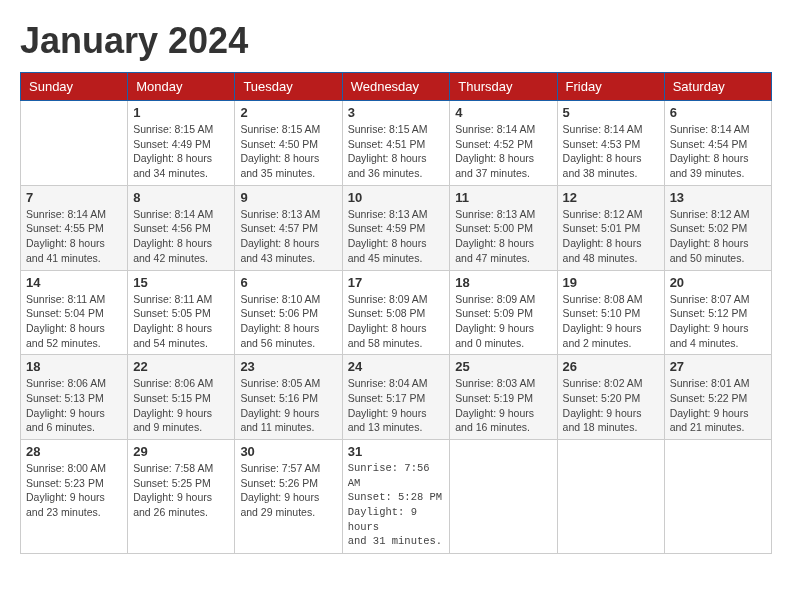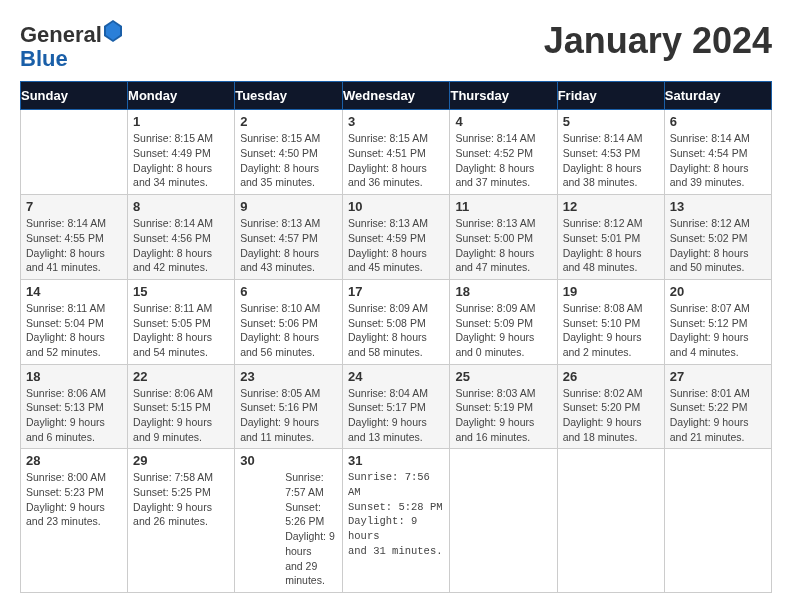--- a/index.html
+++ b/index.html
@@ -44,26 +44,26 @@
     .calendar-subtitle {
       font-size: 16px;
       color: #555;
     }
     table {
       width: 100%;
       border-collapse: collapse;
       font-size: 11px;
     }
     thead tr th {
-      background-color: #0f172a;
+      background-color: #b91c1c;
       color: #fff;
-      padding: 6px 0;
+      padding: 6px 8px;
       text-align: left;
       font-size: 13px;
-      font-weight: bold;
+      font-weight: normal;
       border: 1px solid #1a5fa8;
     }
     tbody tr td {
       border: 1px solid #ccc;
       vertical-align: top;
       padding: 4px 5px;
       width: 108px;
       min-height: 80px;
     }
     tbody tr:nth-child(even) td {
@@ -84,28 +84,20 @@
       line-height: 1.4;
     }
     .empty-cell {
       background-color: #f9f9f9;
     }
   </style>
 </head>
 <body>
 
 <div class="header">
-  <div class="logo">
-    <div class="logo-text">
-      <span class="logo-general">General</span><svg class="logo-icon" viewBox="0 0 18 22">
-          <polygon points="9,0 18,6 18,16 9,22 0,16 0,6" fill="#1a5fa8"></polygon>
-          <polygon points="9,2 16,7 16,15 9,20 2,15 2,7" fill="#2a7fd8"></polygon>
-        </svg><br><span class="logo-blue">Blue</span>
-    </div>
-  </div>
   <div class="title-block">
     <div class="calendar-title">January 2024</div>
   </div>
 </div>
 
 <table>
   <thead>
     <tr>
     <th>Sunday</th>
         <th>Monday</th>
@@ -325,21 +317,21 @@
         </td>
         <td>
           <div class="day-number">29</div>
           <div class="day-info" style="white-space: pre-line;">Sunrise: 7:58 AM
 Sunset: 5:25 PM
 Daylight: 9 hours
 and 26 minutes.</div>
         </td>
         <td>
           <div class="day-number">30</div>
-          <div class="day-info" style="white-space: pre-line; margin-left: 45px;">Sunrise: 7:57 AM
+          <div class="day-info" style="white-space: pre-line;">Sunrise: 7:57 AM
 Sunset: 5:26 PM
 Daylight: 9 hours
 and 29 minutes.</div>
         </td>
         <td>
           <div class="day-number">31</div>
           <div class="day-info" style="white-space: pre-line; font-family: Liberation Mono, monospace;">Sunrise: 7:56 AM
 Sunset: 5:28 PM
 Daylight: 9 hours
 and 31 minutes.</div>

